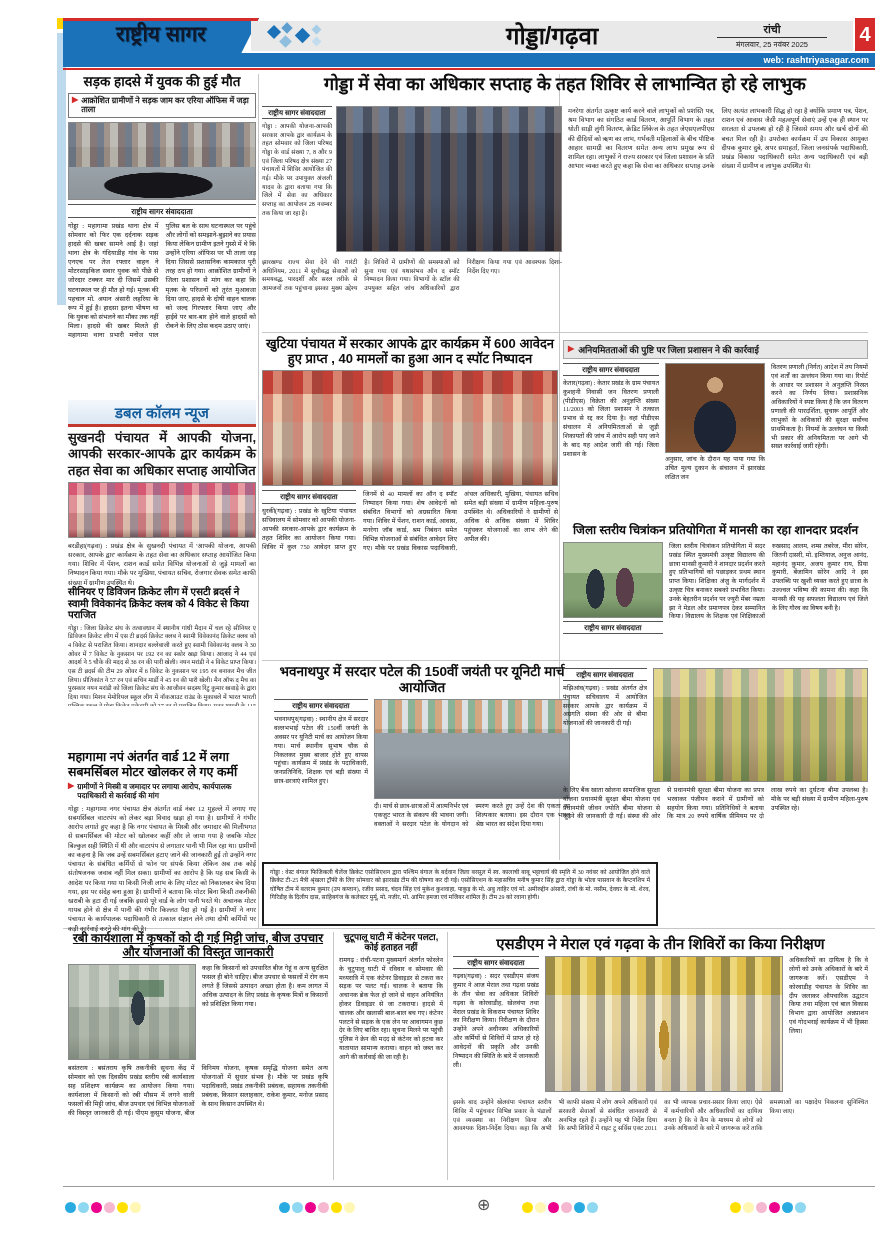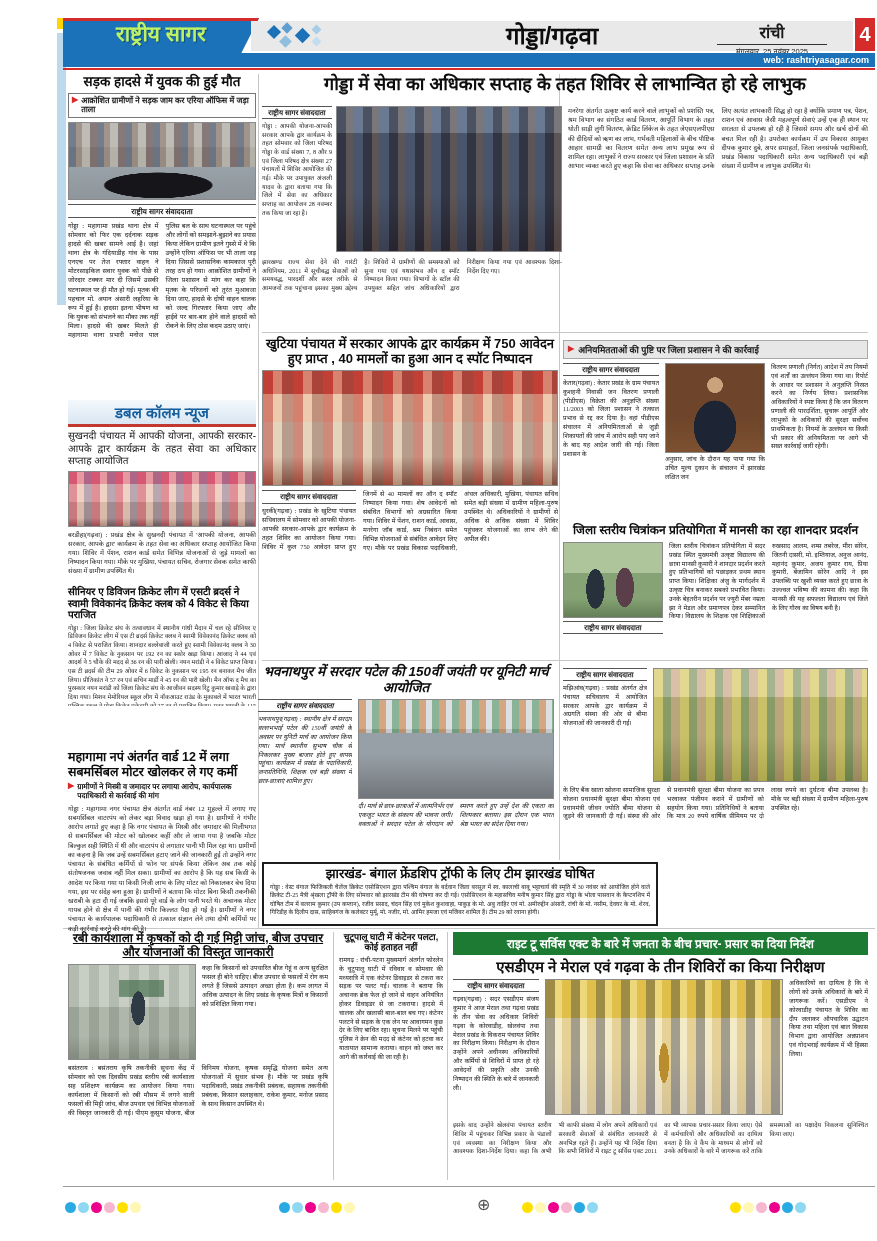--- a/index.html
+++ b/index.html
@@ -26,26 +26,26 @@
            color:#155e9e;text-align:center;font-weight:bold;font-size:15px;padding:2px 0;
            font-family:"Liberation Sans",sans-serif;}
   .graybar{background:#e7e7e7;border:1px solid #a8a8a8;font-weight:bold;font-size:9px;
            padding:2px 4px;display:flex;gap:4px;align-items:center;font-family:"Liberation Sans",sans-serif;}
   .greenbar{background:#1d7a33;color:#fff;text-align:center;font-weight:bold;font-size:12px;
             padding:3px 2px;font-family:"Liberation Sans",sans-serif;}
   .boxart{border:2px solid #1c1c1c;padding:2px 6px;box-sizing:border-box;background:#fff;}
   
   .logo{background:#1b72b8;clip-path:polygon(0 0,100% 0,91% 100%,0 100%);position:relative;}
   .logo .redtop{position:absolute;left:0;top:0;width:100%;height:3px;background:#d62b2b;}
-  .logo .nm{color:#bef264;font-weight:bold;font-size:21px;text-align:center;line-height:32px;
+  .logo .nm{color:#0f172a;font-weight:bold;font-size:21px;text-align:center;line-height:32px;
             font-family:"Liberation Sans",sans-serif;text-shadow:1px 1px 0 #0d4c80;}
   .grayband{background:#e9e9e9;}
   .diamond{position:absolute;transform:rotate(45deg);}
   .datebox{text-align:center;font-family:"Liberation Sans",sans-serif;}
-  .datebox .city{font-weight:bold;font-size:16px;border-bottom:1px solid #333;padding-bottom:1px;}
+  .datebox .city{font-weight:bold;font-size:11px;border-bottom:1px solid #333;padding-bottom:1px;}
   .datebox .dt{font-size:7.5px;padding-top:1px;}
   .redbox{background:#d62b2b;color:#fff;font-weight:bold;font-size:20px;text-align:center;
           font-family:"Liberation Sans",sans-serif;}
   .bluebar{background:#1b72b8;color:#fff;font-weight:bold;font-size:9px;text-align:right;
            line-height:14px;padding-right:6px;box-sizing:border-box;font-family:"Liberation Sans",sans-serif;}
   
   .ph-a{background:
     radial-gradient(ellipse 55px 13px at 48% 82%, #15151a 97%, transparent),
     repeating-linear-gradient(90deg, rgba(60,70,90,.5) 0 7px, rgba(150,110,80,.45) 7px 13px, rgba(220,200,170,.4) 13px 21px, rgba(90,50,40,.45) 21px 28px),
     linear-gradient(180deg,#aab4bd 0 32%,#99a1a8 32% 60%,#8e969c 100%);
@@ -132,21 +132,21 @@
       <span class="arrow">▶</span>
       <span>आक्रोशित ग्रामीणों ने सड़क जाम कर एरिया ऑफिस में जड़ा ताला</span>
     </div>
     <div class="photo ph-a" style="width:188px;height:78px;margin-top:4px;"></div>
     <div class="byline" style="margin-top:4px;">राष्ट्रीय सागर संवाददाता</div>
     <div class="bodytxt cols2" style="height:188px;font-size:6.5px;">गोड्डा : महागामा प्रखंड थाना क्षेत्र में सोमवार को फिर एक दर्दनाक सड़क हादसे की खबर सामने आई है। जहां थाना क्षेत्र के गंदियाडीह गांव के पास एनएच पर तेज रफ्तार वाहन ने मोटरसाइकिल सवार युवक को पीछे से जोरदार टक्कर मार दी जिसमें उसकी घटनास्थल पर ही मौत हो गई। मृतक की पहचान मो. अयान अंसारी लहरिया के रूप में हुई है। हादसा इतना भीषण था कि युवक को संभलने का मौका तक नहीं मिला। हादसे की खबर मिलते ही महागामा थाना प्रभारी मनोज पाल पुलिस बल के साथ घटनास्थल पर पहुंचे और लोगों को समझाने-बुझाने का प्रयास किया लेकिन ग्रामीण इतने गुस्से में थे कि उन्होंने एरिया ऑफिस पर भी ताला जड़ दिया जिससे प्रशासनिक कामकाज पूरी तरह ठप हो गया। आक्रोशित ग्रामीणों ने जिला प्रशासन से मांग कर कहा कि मृतक के परिजनों को तुरंत मुआवजा दिया जाए, हादसे के दोषी वाहन चालक को जल्द गिरफ्तार किया जाए और हाईवे पर बार-बार होने वाले हादसों को रोकने के लिए ठोस कदम उठाए जाएं।</div>
   </section>
 
   <section class="abs" style="left:68px;top:400px;width:188px;">
     <div class="sechead">डबल कॉलम न्यूज</div>
-    <div class="sans" style="font-weight:normal;font-size:10px;line-height:1.25;margin-top:3px;text-align:justify;">सुखनदी पंचायत में आपकी योजना, आपकी सरकार-आपके द्वार कार्यक्रम के तहत सेवा का अधिकार सप्ताह आयोजित</div>
+    <div class="sans" style="font-weight:bold;font-size:13px;line-height:1.25;margin-top:3px;text-align:justify;">सुखनदी पंचायत में आपकी योजना, आपकी सरकार-आपके द्वार कार्यक्रम के तहत सेवा का अधिकार सप्ताह आयोजित</div>
     <div class="photo ph-c" style="width:188px;height:56px;margin-top:3px;"></div>
     <div class="bodytxt" style="height:66px;margin-top:3px;font-size:6.6px;">बरडीहा(गढ़वा) : प्रखंड क्षेत्र के सुखनदी पंचायत में 'आपकी योजना, आपकी सरकार, आपके द्वार' कार्यक्रम के तहत सेवा का अधिकार सप्ताह आयोजित किया गया। शिविर में पेंशन, राशन कार्ड समेत विभिन्न योजनाओं से जुड़े मामलों का निष्पादन किया गया। मौके पर मुखिया, पंचायत सचिव, रोजगार सेवक समेत काफी संख्या में ग्रामीण उपस्थित थे।</div>
   </section>
 
   <section class="abs" style="left:68px;top:586px;width:188px;">
     <div class="hl" style="font-size:10px;text-align:left;">सीनियर ए डिविजन क्रिकेट लीग में एसटी ब्रदर्स ने स्वामी विवेकानंद क्रिकेट क्लब को 4 विकेट से किया पराजित</div>
     <div class="bodytxt" style="height:82px;margin-top:3px;font-size:6.2px;">गोड्डा : जिला क्रिकेट संघ के तत्वावधान में स्थानीय गांधी मैदान में चल रहे सीनियर ए डिविजन क्रिकेट लीग में एस टी ब्रदर्स क्रिकेट क्लब ने स्वामी विवेकानंद क्रिकेट क्लब को 4 विकेट से पराजित किया। शानदार बल्लेबाजी करते हुए स्वामी विवेकानंद क्लब ने 30 ओवर में 7 विकेट के नुकसान पर 192 रन का स्कोर खड़ा किया। आजाद ने 44 एवं आदर्श ने 5 चौके की मदद से 36 रन की पारी खेली। नयन मरांडी ने 4 विकेट प्राप्त किया। एस टी ब्रदर्स की टीम 29 ओवर में 6 विकेट के नुकसान पर 195 रन बनाकर मैच जीत लिया। प्रीतिकांत ने 57 रन एवं सचिन मार्डी ने 45 रन की पारी खेली। मैन ऑफ द मैच का पुरस्कार नयन मरांडी को जिला क्रिकेट संघ के आजीवन सदस्य रिंटु कुमार खवाड़े के द्वारा दिया गया। मिशन मेमोरियल स्कूल लीग में नॉकआउट राउंड के मुकाबले में भारत भारती पब्लिक स्कूल ने गोड्डा क्रिकेट एकेडमी को 27 रन से पराजित किया। मनन भारती के 115 रन के आगे गोड्डा क्रिकेट एकेडमी की टीम निर्धारित 88 रन पर ऑल आउट हो गई। वहीं बेसिक्स ए डिविजन के दूसरे मैच में रिलायंस ए क्रिकेट क्लब ने मॉडर्न युवा क्लब को 4 विकेट से पराजित किया। इस जीत के साथ रिलायंस ए टीम अपने ग्रुप में शीर्ष पर पहुंच गई है।</div>
   </section>
 
   <section class="abs" style="left:68px;top:750px;width:188px;">
@@ -163,21 +163,21 @@
     <div class="abs" style="left:0;top:32px;width:70px;height:150px;">
       <span class="inbyline">राष्ट्रीय सागर संवाददाता</span>
       <div class="bodytxt" style="height:132px;font-size:6.2px;">गोड्डा : आपकी योजना-आपकी सरकार आपके द्वार कार्यक्रम के तहत सोमवार को जिला परिषद गोड्डा के वार्ड संख्या 7, 8 और 9 एवं जिला परिषद क्षेत्र संख्या 27 पंचायतों में शिविर आयोजित की गई। मौके पर उपायुक्त अंजली यादव के द्वारा बताया गया कि जिले में सेवा का अधिकार सप्ताह का आयोजन 28 नवम्बर तक किया जा रहा है।</div>
     </div>
     <div class="abs photo ph-main" style="left:74px;top:32px;width:226px;height:146px;"></div>
     <div class="abs bodytxt cols3" style="left:0;top:184px;width:300px;height:70px;font-size:6.2px;">झारखण्ड राज्य सेवा देने की गारंटी अधिनियम, 2011 में सूचीबद्ध सेवाओं को समयबद्ध, पारदर्शी और सरल तरीके से आमजनों तक पहुंचाना इसका मुख्य उद्देश्य है। शिविरों में ग्रामीणों की समस्याओं को सुना गया एवं यथासंभव ऑन द स्पॉट निष्पादन किया गया। विभागों के स्टॉल की उपयुक्त सहित जांच अधिकारियों द्वारा निरीक्षण किया गया एवं आवश्यक दिशा-निर्देश दिए गए।</div>
     <div class="abs bodytxt cols2" style="left:306px;top:32px;width:300px;height:222px;font-size:6.6px;">मनरेगा अंतर्गत उत्कृष्ट कार्य करने वाले लाभुकों को प्रशस्ति पत्र, श्रम विभाग का संगठित कार्ड वितरण, आपूर्ति विभाग के तहत धोती साड़ी लुंगी वितरण, क्रेडिट लिंकेज के तहत जेएसएलपीएस की दीदियों को ऋण का लाभ, गर्भवती महिलाओं के बीच पौष्टिक आहार सामग्री का वितरण समेत अन्य लाभ प्रमुख रूप से शामिल रहा। लाभुकों ने राज्य सरकार एवं जिला प्रशासन के प्रति आभार व्यक्त करते हुए कहा कि सेवा का अधिकार सप्ताह उनके लिए अत्यंत लाभकारी सिद्ध हो रहा है क्योंकि प्रमाण पत्र, पेंशन, राशन एवं आवास जैसी महत्वपूर्ण सेवाएं उन्हें एक ही स्थान पर सरलता से उपलब्ध हो रही है जिससे समय और खर्च दोनों की बचत मिल रही है। उपरोक्त कार्यक्रम में उप विकास आयुक्त दीपक कुमार दुबे, अपर समाहर्ता, जिला जनसंपर्क पदाधिकारी, प्रखंड विकास पदाधिकारी समेत अन्य पदाधिकारी एवं बड़ी संख्या में ग्रामीण व लाभुक उपस्थित थे।</div>
   </section>
 
   <section class="abs" style="left:262px;top:336px;width:296px;">
-    <div class="hl" style="font-size:13px;">खुटिया पंचायत में सरकार आपके द्वार कार्यक्रम में 750 आवेदन हुए प्राप्त , 40 मामलों का हुआ आन द स्पॉट निष्पादन</div>
+    <div class="hl" style="font-size:13px;">खुटिया पंचायत में सरकार आपके द्वार कार्यक्रम में 600 आवेदन हुए प्राप्त , 40 मामलों का हुआ आन द स्पॉट निष्पादन</div>
     <div class="photo ph-khutiya" style="width:296px;height:116px;margin-top:4px;"></div>
     <div class="bodytxt cols3" style="height:152px;margin-top:4px;font-size:6.4px;">
       <span class="inbyline">राष्ट्रीय सागर संवाददाता</span>
       <span>धुरकी(गढ़वा) : प्रखंड के खुटिया पंचायत सचिवालय में सोमवार को आपकी योजना-आपकी सरकार-आपके द्वार कार्यक्रम के तहत शिविर का आयोजन किया गया। शिविर में कुल 750 आवेदन प्राप्त हुए जिनमें से 40 मामलों का ऑन द स्पॉट निष्पादन किया गया। शेष आवेदनों को संबंधित विभागों को अग्रसारित किया गया। शिविर में पेंशन, राशन कार्ड, आवास, मनरेगा जॉब कार्ड, श्रम निबंधन समेत विभिन्न योजनाओं से संबंधित आवेदन लिए गए। मौके पर प्रखंड विकास पदाधिकारी, अंचल अधिकारी, मुखिया, पंचायत सचिव समेत बड़ी संख्या में ग्रामीण महिला-पुरुष उपस्थित थे। अधिकारियों ने ग्रामीणों से अधिक से अधिक संख्या में शिविर पहुंचकर योजनाओं का लाभ लेने की अपील की।</span>
     </div>
   </section>
 
   <section class="abs" style="left:563px;top:336px;width:305px;">
     <div class="graybar" style="margin-top:4px;">
       <span class="arrow">▶</span>
@@ -200,21 +200,21 @@
     <div class="hl" style="font-size:12px;">जिला स्तरीय चित्रांकन प्रतियोगिता में  मानसी का रहा शानदार प्रदर्शन</div>
     <div style="display:flex;gap:6px;margin-top:4px;">
       <div style="width:100px;">
         <div class="photo ph-paint" style="width:100px;height:76px;"></div>
         <span class="inbyline" style="margin-top:3px;">राष्ट्रीय सागर संवाददाता</span>
       </div>
       <div class="bodytxt cols2" style="width:199px;height:106px;font-size:6.3px;">जिला स्तरीय चित्रांकन प्रतियोगिता में सदर प्रखंड स्थित मुख्यमंत्री उत्कृष्ट विद्यालय की छात्रा मानसी कुमारी ने शानदार प्रदर्शन करते हुए प्रतिभागियों को पछाड़कर प्रथम स्थान प्राप्त किया। शिक्षिका अंजु के मार्गदर्शन में उत्कृष्ट चित्र बनाकर सबको प्रभावित किया। उनके बेहतरीन प्रदर्शन पर ज्यूरी मेंबर नम्रता झा ने मेडल और प्रमाणपत्र देकर सम्मानित किया। विद्यालय के शिक्षक एवं शिक्षिकाओं रुखसाद आलम, शम्स तबरेज, मीरा सोरेन, जितनी दासरी, मो. इम्तियाज, अनुज आनंद, महानंद कुमार, अजय कुमार राय, प्रिया कुमारी, बेंजामिन सोरेन आदि ने इस उपलब्धि पर खुशी व्यक्त करते हुए छात्रा के उज्ज्वल भविष्य की कामना की। कहा कि मानसी की यह सफलता विद्यालय एवं जिले के लिए गौरव का विषय बनी है।</div>
     </div>
   </section>
 
-  <section class="abs" style="left:258px;top:664px;width:296px;font-style:italic;">
+  <section class="abs" style="left:274px;top:664px;width:296px;">
     <div class="hl" style="font-size:13.5px;">भवनाथपुर में सरदार पटेल की 150वीं जयंती पर यूनिटी मार्च आयोजित</div>
     <div style="display:flex;gap:6px;margin-top:4px;">
       <div style="width:94px;">
         <span class="inbyline">राष्ट्रीय सागर संवाददाता</span>
         <div class="bodytxt" style="height:136px;font-size:6.3px;">भवनाथपुर(गढ़वा) : स्थानीय क्षेत्र में सरदार वल्लभभाई पटेल की 150वीं जयंती के अवसर पर यूनिटी मार्च का आयोजन किया गया। मार्च स्थानीय सुभाष चौक से निकलकर मुख्य बाजार होते हुए वापस पहुंचा। कार्यक्रम में प्रखंड के पदाधिकारी, जनप्रतिनिधि, शिक्षक एवं बड़ी संख्या में छात्र-छात्राएं शामिल हुए।</div>
       </div>
       <div style="width:196px;">
         <div class="photo ph-march" style="width:196px;height:100px;"></div>
         <div class="bodytxt cols2" style="height:48px;margin-top:3px;font-size:6.3px;">दी। मार्च से छात्र-छात्राओं में आत्मनिर्भर एवं एकजुट भारत के संकल्प की भावना जगी। वक्ताओं ने सरदार पटेल के योगदान को स्मरण करते हुए उन्हें देश की एकता का शिल्पकार बताया। इस दौरान एक भारत श्रेष्ठ भारत का संदेश दिया गया।</div>
       </div>
@@ -226,40 +226,38 @@
       <div style="width:84px;">
         <span class="inbyline">राष्ट्रीय सागर संवाददाता</span>
         <div class="bodytxt" style="height:96px;font-size:6.3px;">मझिआंव(गढ़वा) : प्रखंड अंतर्गत क्षेत्र पंचायत सचिवालय में आयोजित सरकार आपके द्वार कार्यक्रम में अग्रगति संस्था की ओर से बीमा योजनाओं की जानकारी दी गई।</div>
       </div>
       <div class="photo ph-bima" style="width:215px;height:114px;"></div>
     </div>
     <div class="bodytxt cols3" style="height:100px;margin-top:4px;font-size:6.3px;">के लिए बैंक खाता खोलना सामाजिक सुरक्षा योजना प्रधानमंत्री सुरक्षा बीमा योजना एवं प्रधानमंत्री जीवन ज्योति बीमा योजना से जुड़ने की जानकारी दी गई। संस्था की ओर से प्रधानमंत्री सुरक्षा बीमा योजना का प्रपत्र भरवाकर पंजीयन कराने में ग्रामीणों को सहयोग किया गया। प्रतिनिधियों ने बताया कि मात्र 20 रुपये वार्षिक प्रीमियम पर दो लाख रुपये का दुर्घटना बीमा उपलब्ध है। मौके पर बड़ी संख्या में ग्रामीण महिला-पुरुष उपस्थित रहे।</div>
   </section>
 
   <section class="abs boxart" style="left:262px;top:862px;width:396px;height:64px;">
-    <div class="hl" style="font-size:13px;">झारखंड- बंगाल फ्रेंडशिप ट्रॉफी के लिए टीम झारखंड घोषित</div>
     <div class="bodytxt" style="height:40px;margin-top:2px;font-size:6px;">गोड्डा : वेस्ट बंगाल फिजिकली चैलेंज क्रिकेट एसोसिएशन द्वारा पश्चिम बंगाल के बर्दवान जिला बरसूल में स्व. कालाची बाबू भट्टाचार्य की स्मृति में 30 नवंबर को आयोजित होने वाले क्रिकेट टी-25 मैत्री श्रृंखला ट्रॉफी के लिए सोमवार को झारखंड टीम की घोषणा कर दी गई। एसोसिएशन के महासचिव मनीष कुमार सिंह द्वारा गोड्डा के भोला पासवान के कैप्टनशिप में घोषित टीम में बलराम कुमार (उप कप्तान), रजीव प्रसाद, चंदन सिंह एवं मुकेश कुशवाहा, पाकुड़ के मो. अबु ताहिर एवं मो. अमीरुद्दीन अंसारी, रांची के मो. नसीम, देवघर के मो. शेरव, गिरिडीह के दिलीप दास, साहिबगंज के कलेक्टर मुर्मू, मो. नजीर, मो. आमिर हमजा एवं मजिबर शामिल हैं। टीम 29 को रवाना होगी।</div>
   </section>
 
   <section class="abs" style="left:68px;top:932px;width:260px;">
     <div class="hl" style="font-size:12px;text-decoration:underline;">रबी कार्यशाला में कृषकों को दी गई मिट्टी जांच, बीज उपचार और योजनाओं की विस्तृत जानकारी</div>
     <div style="display:flex;gap:6px;margin-top:4px;">
       <div class="photo ph-rabi" style="width:128px;height:96px;"></div>
       <div class="bodytxt" style="width:126px;height:96px;font-size:6.4px;">कहा कि किसानों को उपचारित बीज गेहूं व अन्य सुरक्षित फसल ही बोने चाहिए। बीज उपचार से फसलों में रोग कम लगते हैं जिससे उत्पादन अच्छा होता है। कम लागत में अधिक उत्पादन के लिए प्रखंड के कृषक मित्रों व किसानों को प्रशिक्षित किया गया।</div>
     </div>
     <div class="bodytxt cols2" style="height:96px;margin-top:4px;font-size:6.4px;">बसंतराय : बसंतराय कृषि तकनीकी सूचना केंद्र में सोमवार को एक दिवसीय प्रखंड स्तरीय रबी कार्यशाला सह प्रशिक्षण कार्यक्रम का आयोजन किया गया। कार्यशाला में किसानों को रबी मौसम में लगने वाली फसलों की मिट्टी जांच, बीज उपचार एवं विभिन्न योजनाओं की विस्तृत जानकारी दी गई। पीएम कुसुम योजना, बीज विनिमय योजना, कृषक समृद्धि योजना समेत अन्य योजनाओं में सुधार संभव है। मौके पर प्रखंड कृषि पदाधिकारी, प्रखंड तकनीकी प्रबंधक, सहायक तकनीकी प्रबंधक, किसान सलाहकार, राकेश कुमार, मनोज प्रसाद के साथ किसान उपस्थित थे।</div>
   </section>
 
   <section class="abs" style="left:339px;top:932px;width:104px;">
     <div class="hl" style="font-size:9px;">चुटूपालू घाटी में कंटेनर पलटा, कोई हताहत नहीं</div>
     <div class="bodytxt" style="height:216px;margin-top:3px;font-size:6.3px;">रामगढ़ : रांची-पटना मुख्यमार्ग अंतर्गत फोरलेन के चुटूपालू घाटी में रविवार व सोमवार की मध्यरात्रि में एक कंटेनर डिवाइडर से टकरा कर सड़क पर पलट गई। चालक ने बताया कि अचानक ब्रेक फेल हो जाने से वाहन अनियंत्रित होकर डिवाइडर से जा टकराया। हादसे में चालक और खलासी बाल-बाल बच गए। कंटेनर पलटने से सड़क के एक लेन पर आवागमन कुछ देर के लिए बाधित रहा। सूचना मिलने पर पहुंची पुलिस ने क्रेन की मदद से कंटेनर को हटवा कर यातायात सामान्य कराया। वाहन को जब्त कर आगे की कार्रवाई की जा रही है।</div>
   </section>
 
   <section class="abs" style="left:453px;top:932px;width:415px;">
-    <div class="greenbar">राइट टू सर्विस एक्ट के बारे में जनता के बीच प्रचार- प्रसार का दिया निर्देश</div>
     <div class="hl" style="font-size:15px;margin-top:3px;">एसडीएम ने मेराल एवं गढ़वा के तीन शिविरों का किया निरीक्षण</div>
     <div style="display:flex;gap:6px;margin-top:4px;">
       <div style="width:86px;">
         <span class="inbyline">राष्ट्रीय सागर संवाददाता</span>
         <div class="bodytxt" style="height:122px;font-size:6.3px;">गढ़वा(गढ़वा) : सदर एसडीएम संजय कुमार ने आज मेराल तथा गढ़वा प्रखंड के तीन 'सेवा का अधिकार शिविरों' गढ़वा के कोरवाडीह, खेलवंपा तथा मेराल प्रखंड के विकराम पंचायत शिविर का निरीक्षण किया। निरीक्षण के दौरान उन्होंने अपने अधीनस्थ अधिकारियों और कर्मियों से शिविरों में प्राप्त हो रहे आवेदनों की प्रकृति और उनकी निष्पादन की स्थिति के बारे में जानकारी ली।</div>
       </div>
       <div class="photo ph-lamp" style="width:238px;height:136px;"></div>
       <div class="bodytxt" style="width:79px;height:136px;font-size:6.3px;">अधिकारियों का दायित्व है कि वे लोगों को उनके अधिकारों के बारे में जागरूक करें। एसडीएम ने कोरवाडीह पंचायत के शिविर का दीप जलाकर औपचारिक उद्घाटन किया तथा महिला एवं बाल विकास विभाग द्वारा आयोजित अन्नप्राशन एवं गोदभराई कार्यक्रम में भी हिस्सा लिया।</div>
     </div>
     <div class="bodytxt cols4" style="height:44px;margin-top:4px;font-size:6.2px;">इसके बाद उन्होंने खेलवंपा पंचायत स्तरीय शिविर में पहुंचकर विभिन्न प्रकार के पंडालों एवं व्यवस्था का निरीक्षण किया और आवश्यक दिशा-निर्देश दिया। कहा कि अभी भी काफी संख्या में लोग अपने अधिकारों एवं सरकारी सेवाओं से संबंधित जानकारी से अनभिज्ञ रहते हैं। उन्होंने यह भी निर्देश दिया कि सभी शिविरों में राइट टू सर्विस एक्ट 2011 का भी व्यापक प्रचार-प्रसार किया जाए। ऐसे में कर्मचारियों और अधिकारियों का दायित्व बनता है कि वे कैंप के माध्यम से लोगों को उनके अधिकारों के बारे में जागरूक करें ताकि समस्याओं का पक्षादेय निकलना सुनिश्चित किया जाए।</div>

